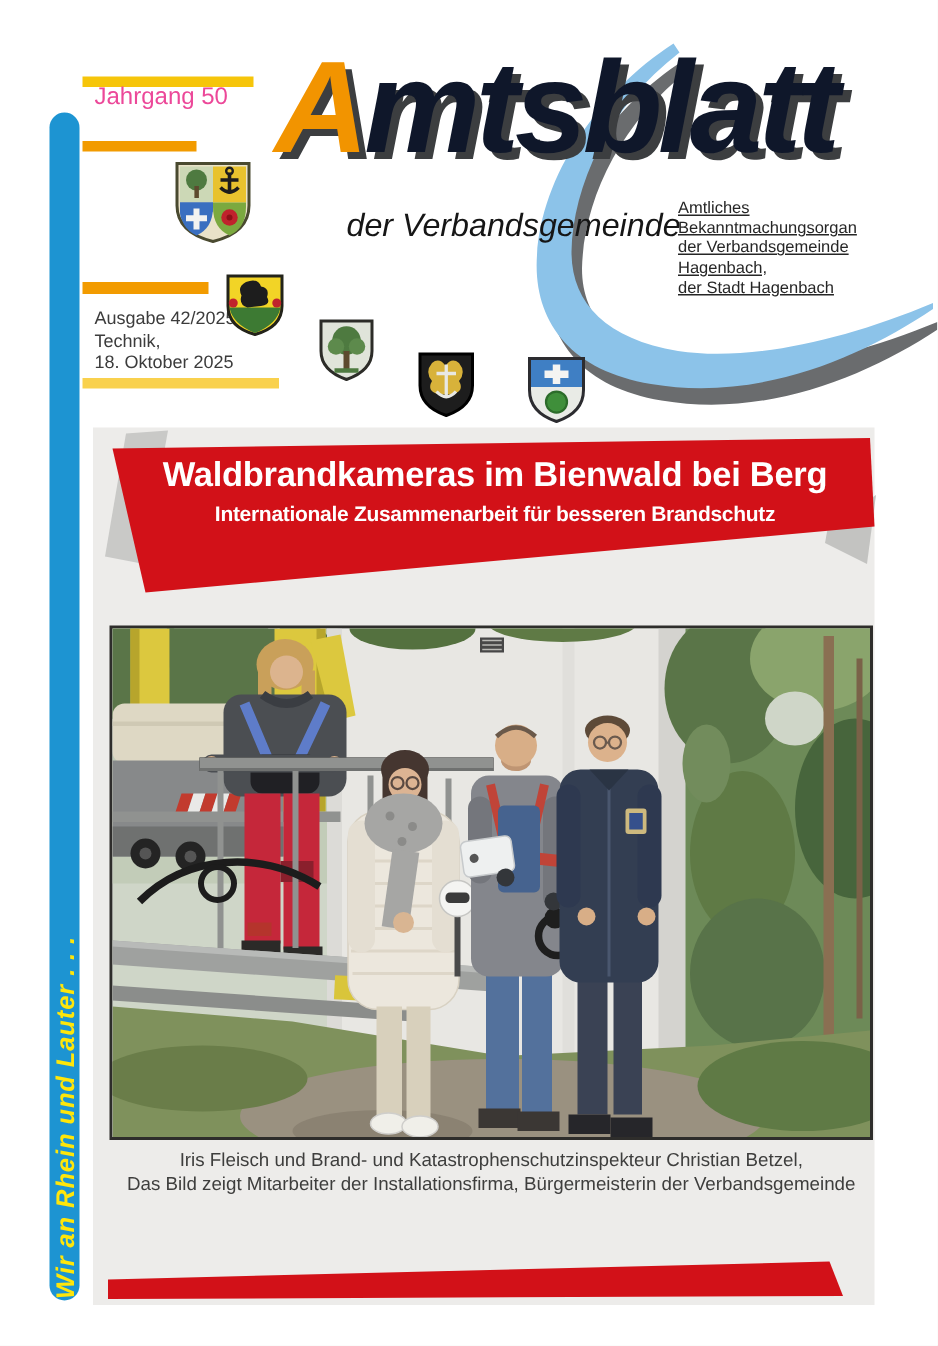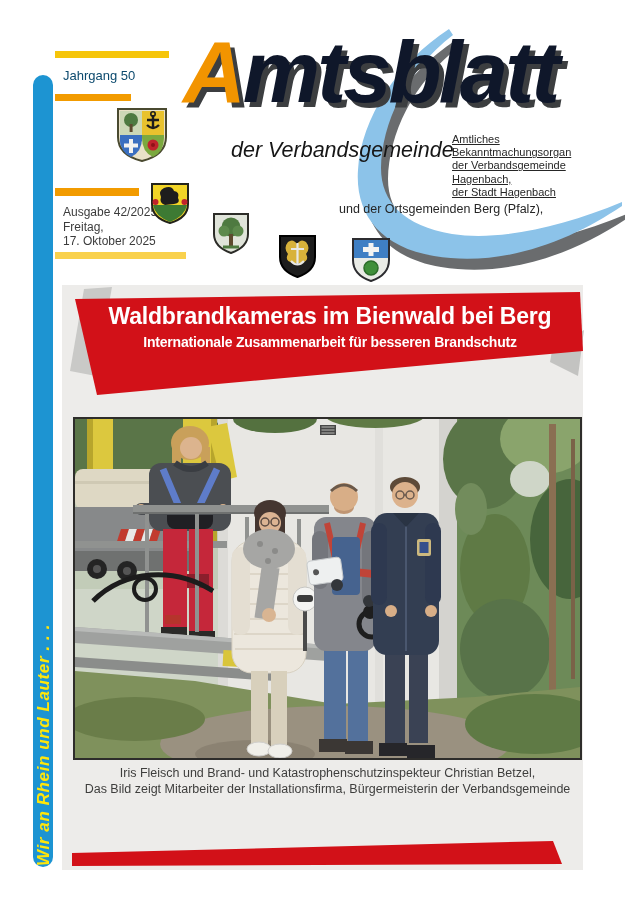--- a/index.html
+++ b/index.html
@@ -14,21 +14,21 @@
           white-space:nowrap;}
 
   
   .stripe{height:7px;}
   .stripe1{left:55px;top:51px;width:114px;background:#f6c50a;}
   .stripe2{left:55px;top:94px;width:76px;background:#f29b00;}
   .stripe3{left:55px;top:188px;width:84px;height:8px;background:#f29b00;}
   .stripe4{left:55px;top:252px;width:131px;background:#f9d14d;}
 
   
-  .jahrgang{left:63px;top:68px;font-size:13px;color:#0c4a6e;}
+  .jahrgang{left:63px;top:56px;font-size:16px;color:#ec4899;}
   .ausgabe{left:63px;top:205px;font-size:12px;color:#3c3c3c;line-height:14.5px;}
   .title{left:183px;top:22px;font-size:87px;font-weight:bold;font-style:italic;
          letter-spacing:-3px;white-space:nowrap;text-shadow:5px 5px 0 #3c3e40;}
   .title .initial{color:#f29400;}
   .title .rest{color:#0f172a;}
   .subtitle{left:231px;top:138px;font-size:21.5px;font-style:italic;color:#161616;white-space:nowrap;}
   .municipality{left:228px;top:162px;font-size:29px;font-weight:bold;color:#111;
                 letter-spacing:3.5px;white-space:nowrap;}
   .organ{left:452px;top:133px;font-size:11px;line-height:13.2px;color:#262626;white-space:nowrap;text-decoration:underline;}
   .organ6{left:339px;top:202px;font-size:12.5px;color:#262626;white-space:nowrap;}
@@ -79,37 +79,36 @@
     <path fill="#6a6c6e" d="M456,40 C405,73 368,129 365,181 C362,224 386,258 441,267 C512,279 580,250 629,217 L629,213 C567,239 505,252 459,245 C411,237 388,213 388,179 C389,135 412,83 460,46 Z"></path>
     <path fill="#8cc3e9" d="M449,29 C398,62 361,118 358,170 C355,213 379,247 434,256 C505,268 573,239 622,206 L622,202 C560,228 498,241 452,234 C404,226 381,202 381,168 C382,124 405,72 453,35 Z"></path>
   </svg>
 
   <div class="abs blue-bar"></div>
   <div class="abs slogan">Wir an Rhein und Lauter  . . .</div>
 
   <div class="abs jahrgang">Jahrgang 50</div>
   <div class="abs ausgabe">
     <div>Ausgabe 42/2025</div>
-    <div>Freitag,</div>
-    <div>17. Oktober 2025</div>
+    <div>Technik,</div>
+    <div>18. Oktober 2025</div>
   </div>
 
   <div class="abs title">
     <span class="initial">A</span><span class="rest">mtsblatt</span>
   </div>
   <div class="abs subtitle">der Verbandsgemeinde</div>
 
   <div class="abs organ">
     <div>Amtliches</div>
     <div>Bekanntmachungsorgan</div>
     <div>der Verbandsgemeinde</div>
     <div>Hagenbach,</div>
     <div>der Stadt Hagenbach</div>
   </div>
-  <div class="abs organ6">und der Ortsgemeinden Berg (Pfalz),</div>
 
   <svg class="abs arms arms1" width="52" height="56" viewBox="0 0 52 56">
     <path d="M2,2 H50 V30 Q50,48 26,54 Q2,48 2,30 Z" fill="#e9e2c8" stroke="#4a4a30" stroke-width="2"></path>
     <path d="M4,4 H26 V28 H4 Z" fill="#ccd8b6"></path>
     <path d="M26,4 H48 V28 H26 Z" fill="#e8c22e"></path>
     <path d="M4,28 H26 V34 Q4,46 12,44 Q4,42 4,34 Z" fill="#3a6fc0"></path>
     <path d="M4,28 H26 V31 Q26,45 15,50 Q4,45 4,31 Z" fill="#3a6fc0"></path>
     <path d="M26,28 H48 V31 Q48,45 37,50 Q26,45 26,31 Z" fill="#7ba93f"></path>
     <circle cx="15" cy="13" r="7" fill="#4e7a40"></circle>
       <rect x="13.6" y="17" width="3" height="8" fill="#5d4a2e"></rect>

